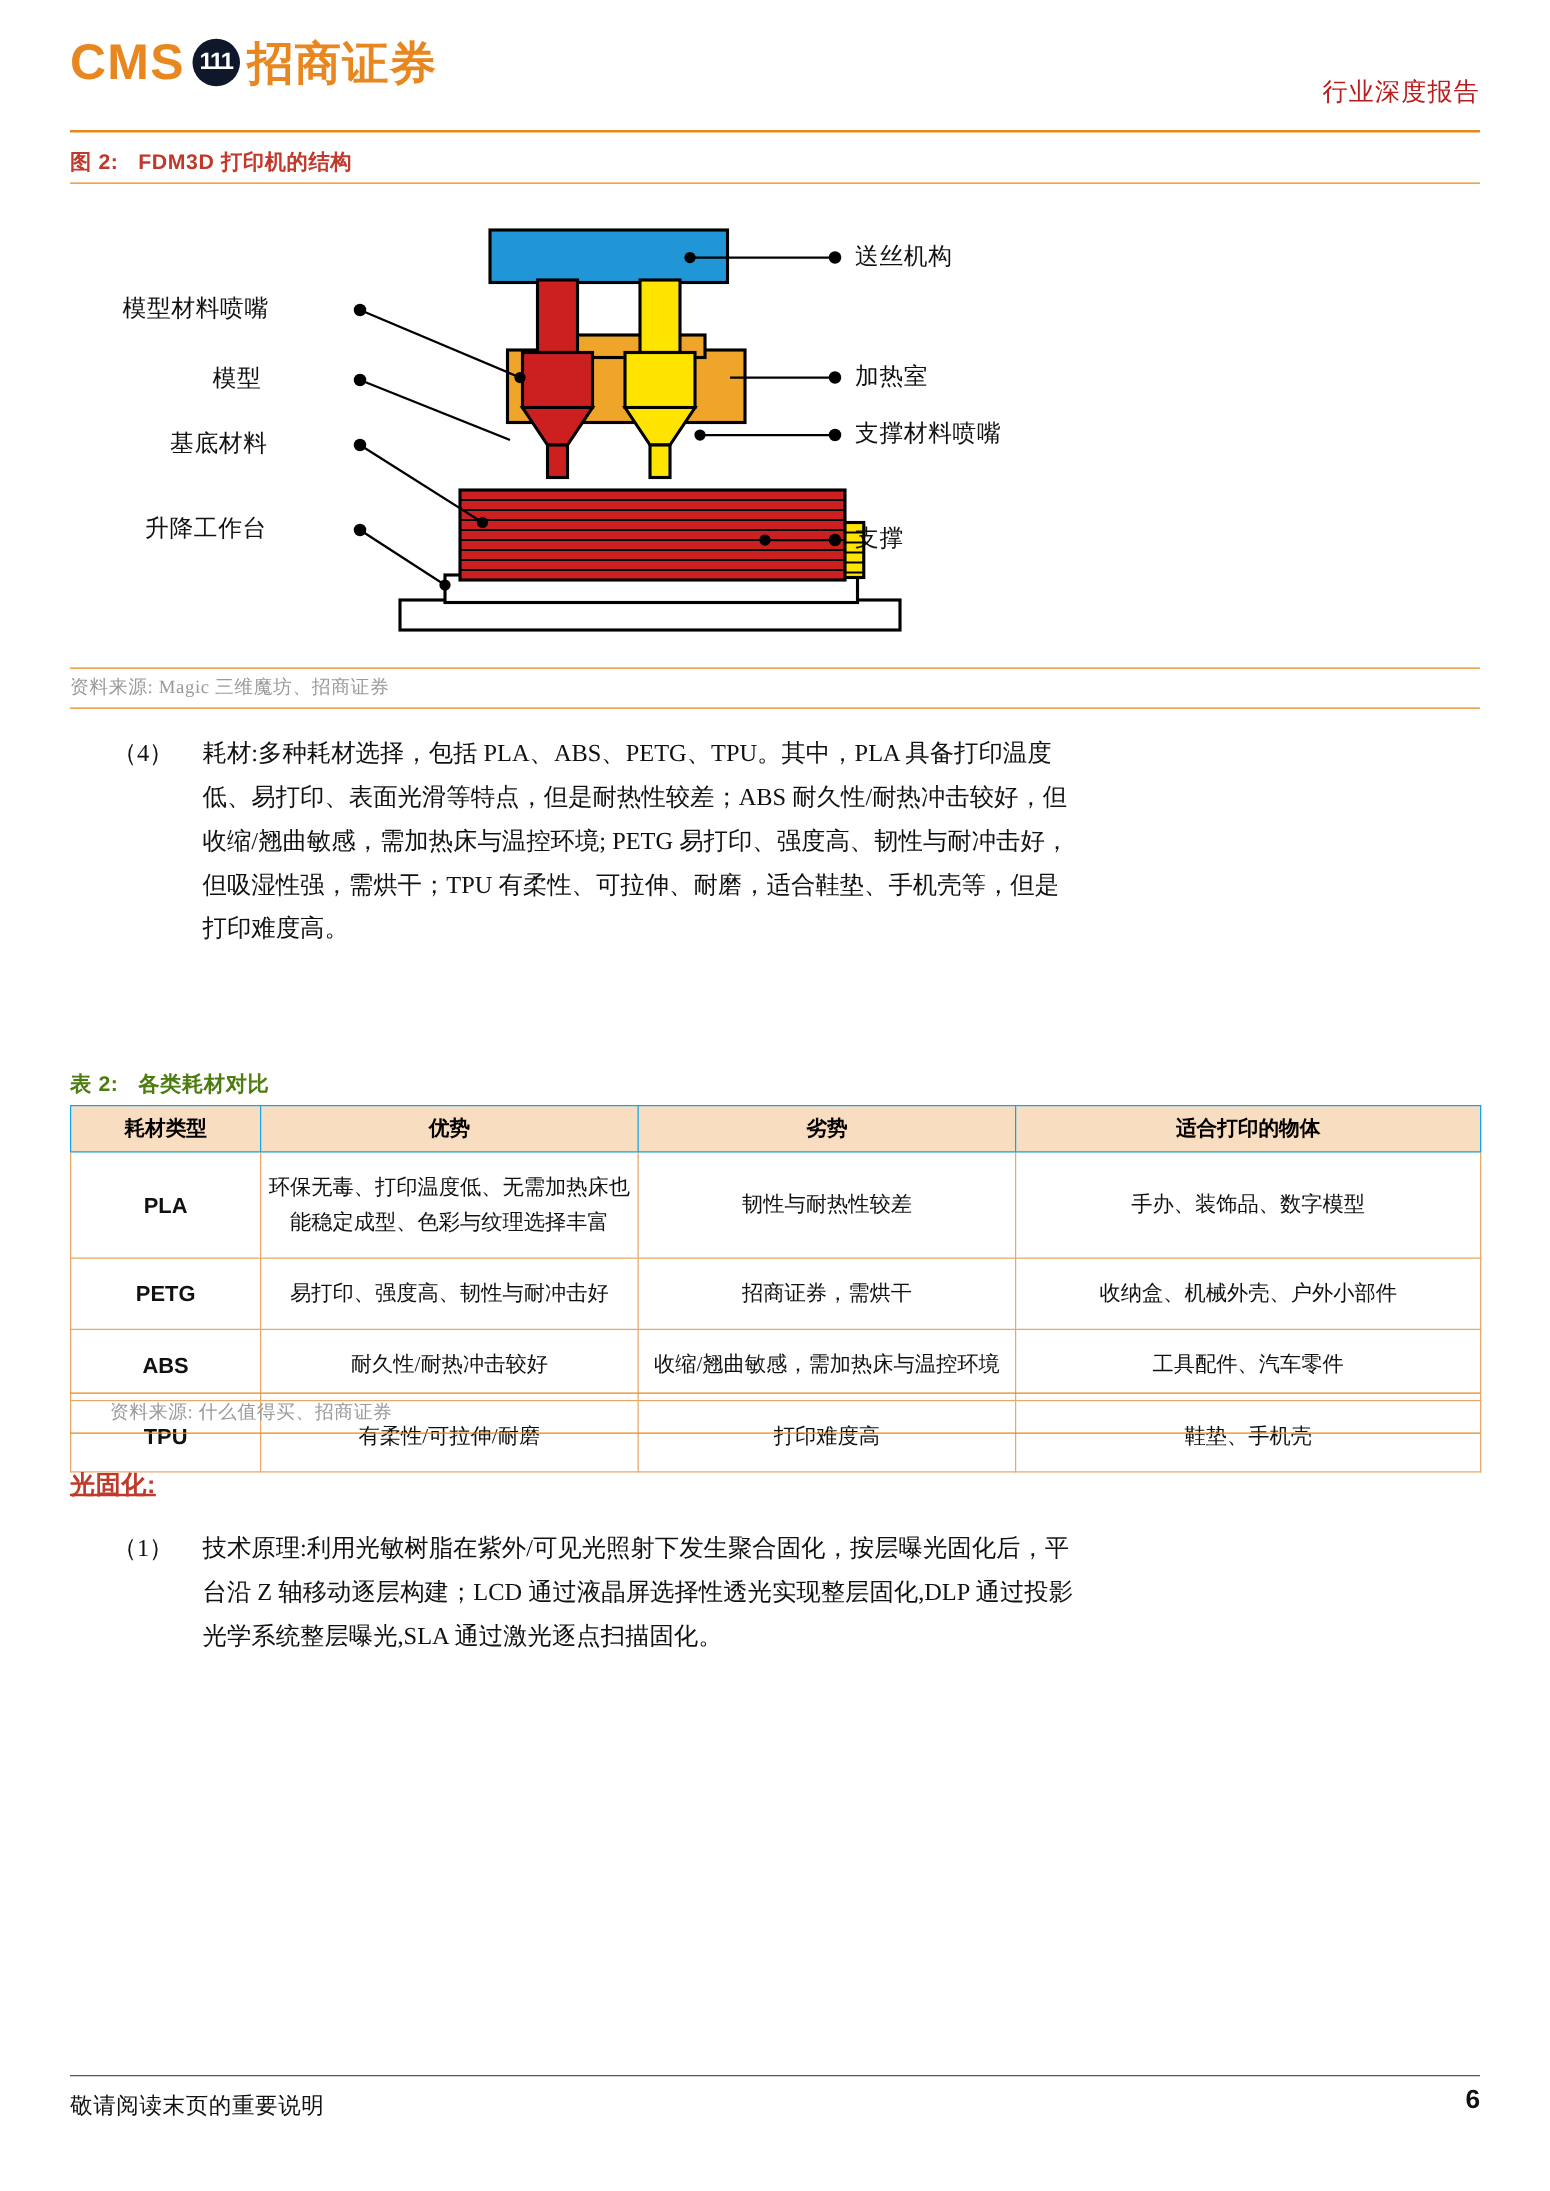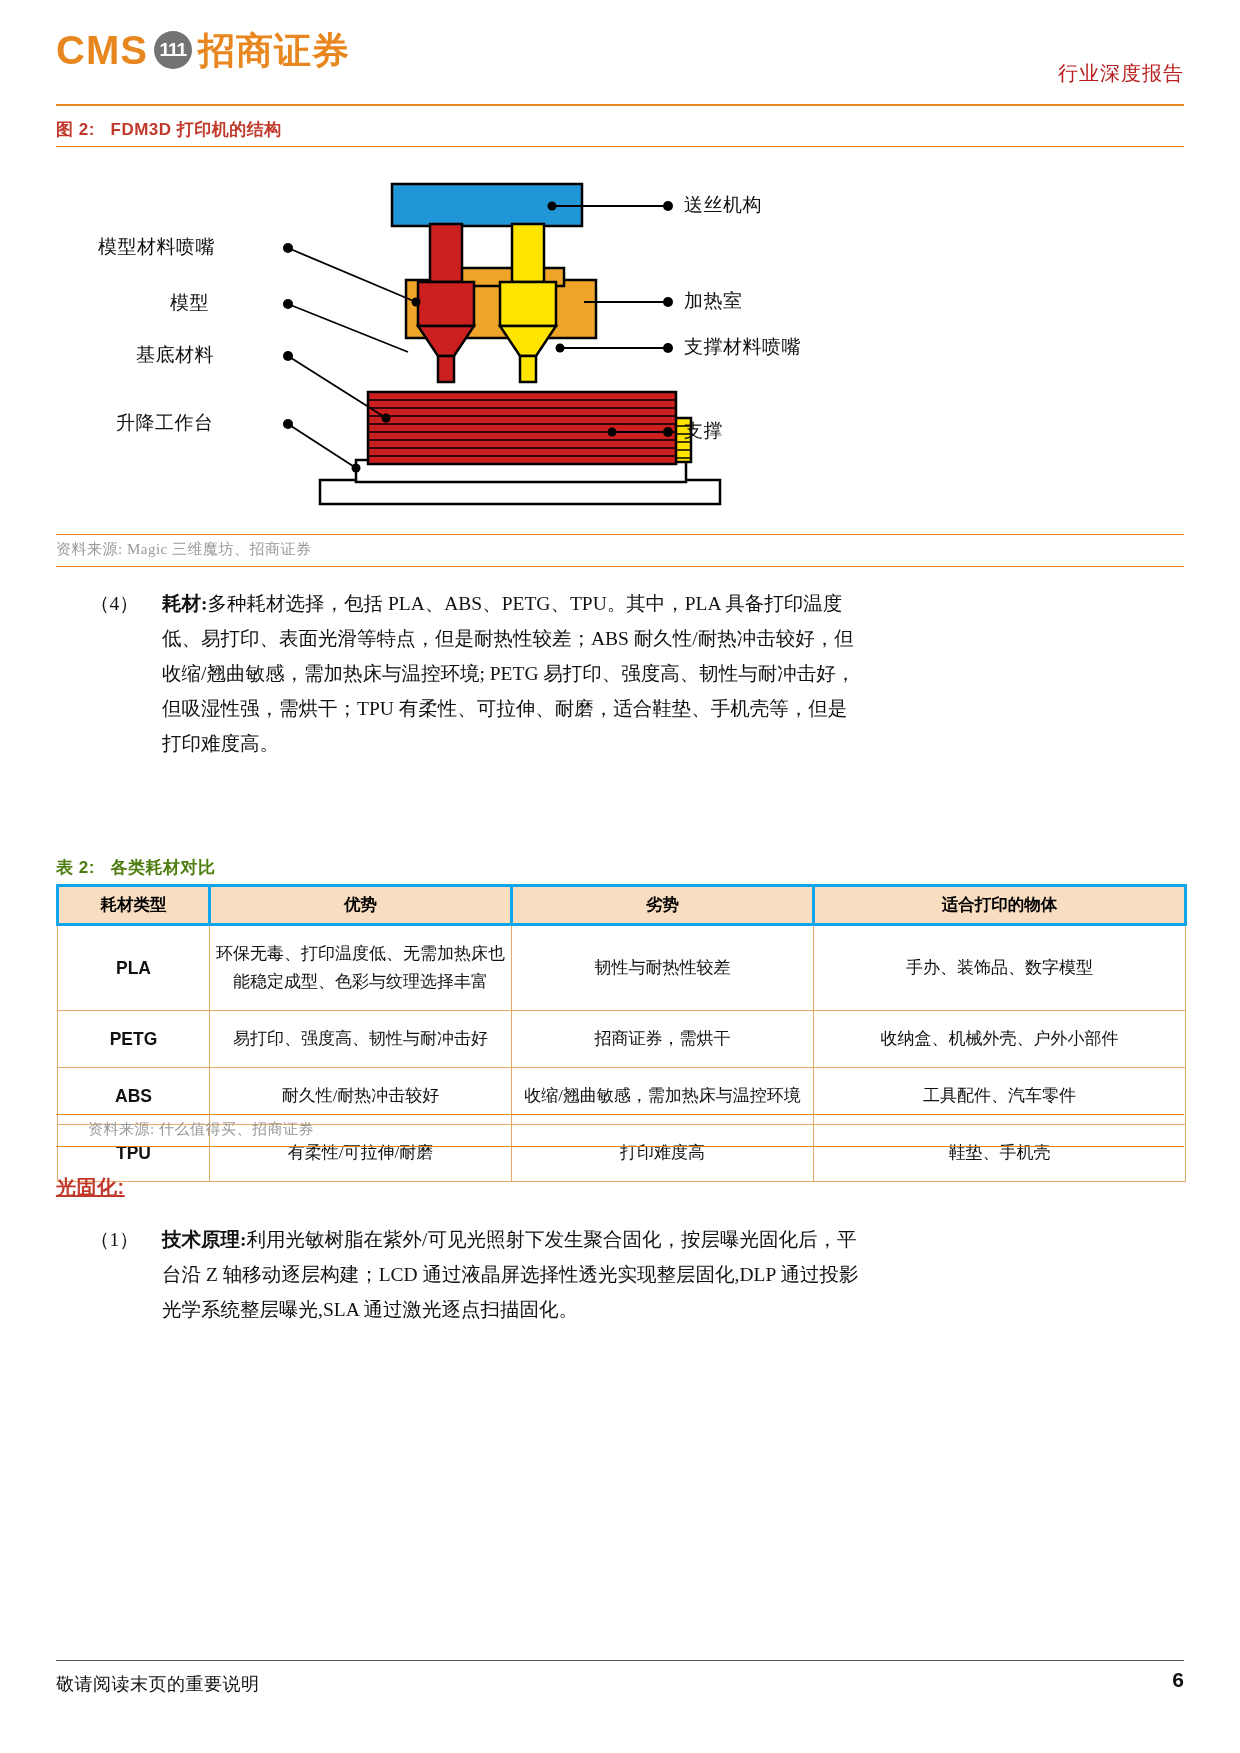--- a/index.html
+++ b/index.html
@@ -44,21 +44,21 @@
     font-size: 40px;
     font-weight: bold;
     color: #e8871f;
     letter-spacing: 1px;
     line-height: 1;
   }
   .logo-badge {
     width: 38px;
     height: 38px;
     border-radius: 50%;
-    background: #737373;
+    background: #0f172a;
     color: #fff;
     font-family: "Liberation Sans", sans-serif;
     font-size: 19px;
     font-weight: bold;
     display: flex;
     align-items: center;
     justify-content: center;
     letter-spacing: -1px;
   }
   .logo-cn {
@@ -147,40 +147,40 @@
     position: absolute;
     left: 0;
     top: 0;
     width: 72px;
     font-size: 19.5px;
   }
   .para .body {
     margin-left: 72px;
     display: block;
   }
-  b.bold { font-weight: bold; }
+  b.bold { font-weight: normal; }
 
   
   .tbl-caption {
     position: absolute;
     font-family: "Liberation Sans", sans-serif;
     font-size: 17px;
     font-weight: bold;
     color: #4d7c0f;
     letter-spacing: 0.5px;
   }
   table.cmp {
     position: absolute;
     border-collapse: collapse;
     width: 1128px;
     table-layout: fixed;
   }
   table.cmp th {
     background: #f9ddc0;
-    border: 3px solid #0ea5e9;
+    border: 1px solid #0ea5e9;
     font-family: "Liberation Sans", sans-serif;
     font-size: 16.5px;
     font-weight: bold;
     color: #000;
     padding: 7px 4px;
     text-align: center;
   }
   table.cmp td {
     border: 1px solid #e8a866;
     font-size: 17px;

